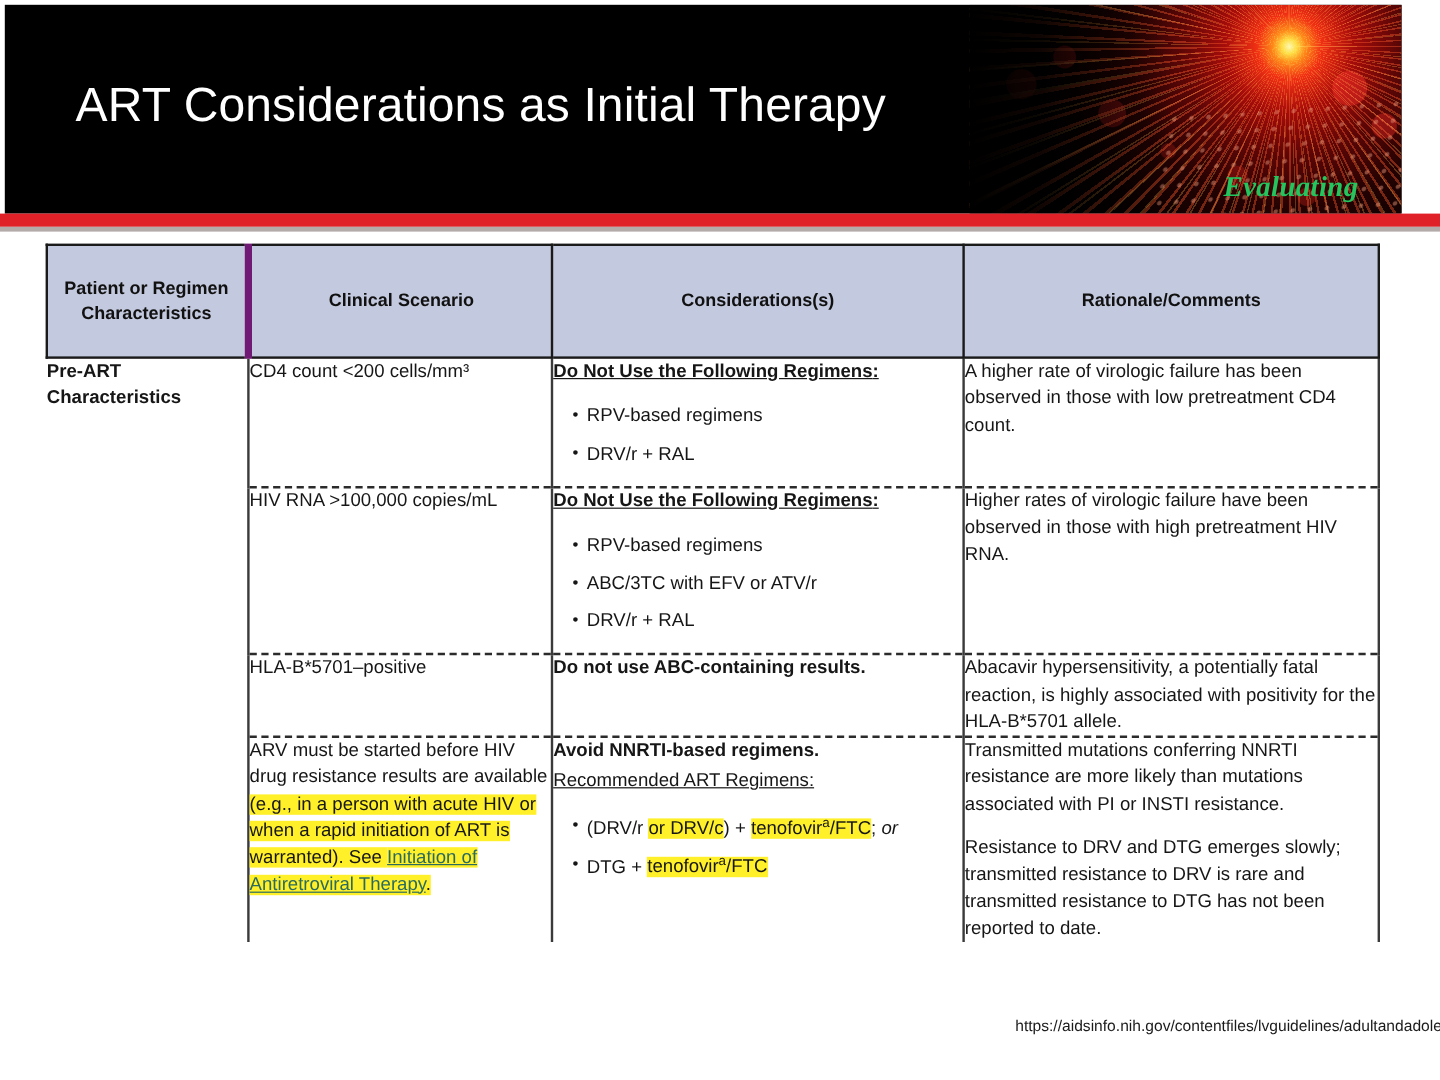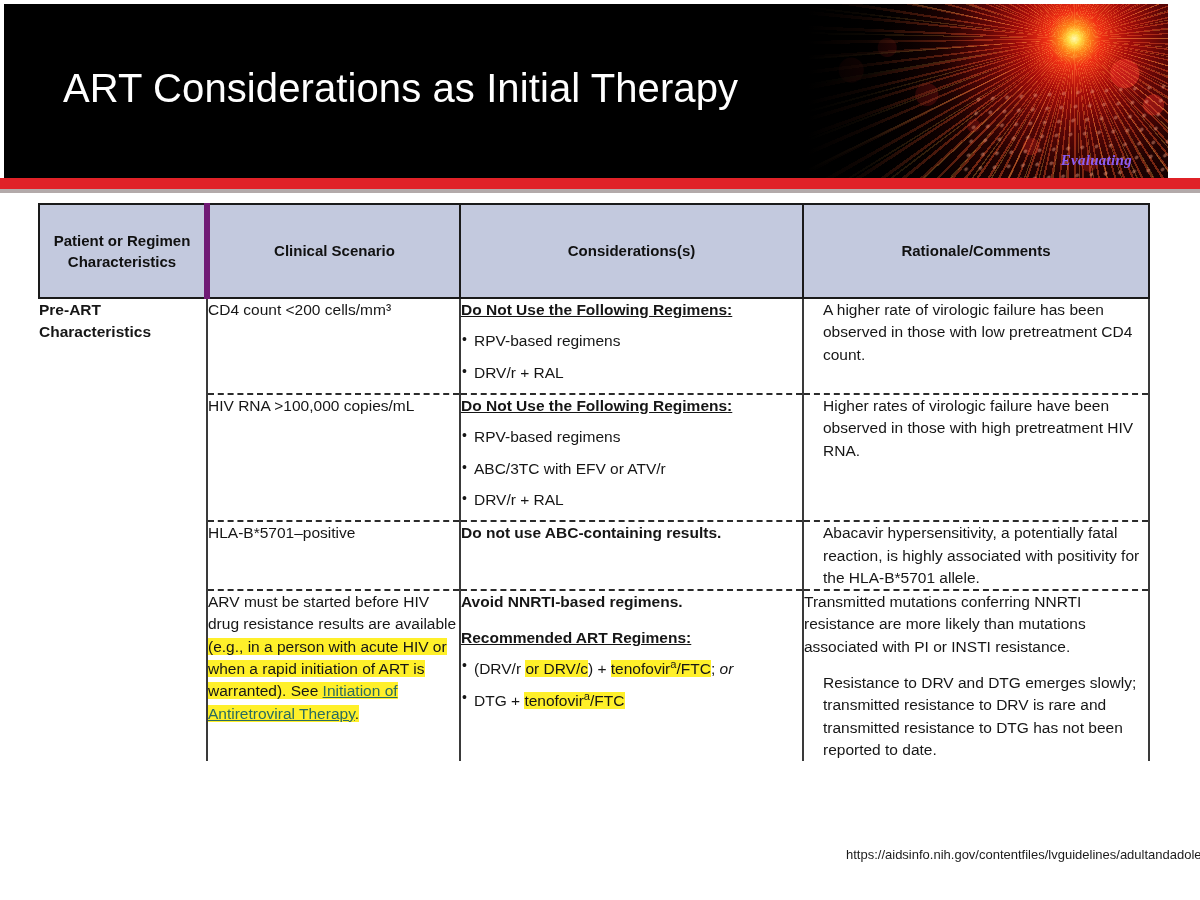--- a/index.html
+++ b/index.html
@@ -79,21 +79,21 @@
   
   #logo{
     position:absolute;right:36px;bottom:10px;
     text-align:left;
     line-height:1;
     white-space:nowrap;
   }
   #logo-eval{
     font-family:"Liberation Serif", serif;
     font-style:italic;font-weight:bold;
-    font-size:15px;color:#8b5cf6;
+    font-size:24px;color:#22c55e;
     letter-spacing:0.3px;
     margin-left:10px;
   }
   #logo-line2{
     display:flex;align-items:flex-end;margin-top:3px;
   }
   #logo-new{
     font-family:"Liberation Serif", serif;
     font-size:22px;color:#e0secondary;
     color:#e2603f;
@@ -195,41 +195,40 @@
     display:block;
     margin-bottom:9px;
   }
   .cell-head-plain{
     font-weight:bold;
     display:block;
   }
   .cell-head-ul{
     text-decoration:underline;
     display:block;
-    margin-top:14px;
+    margin-top:3px;
     margin-bottom:6px;
-    font-weight:bold;
   }
   ul.bullets{
     list-style:none;
-    margin:0;padding:0;
+    margin:15px;padding:0;
   }
   ul.bullets li{
     position:relative;
     padding-left:13px;
     margin-bottom:9px;
   }
   ul.bullets li:before{
     content:"\2022";
     position:absolute;left:1px;top:-1px;
     font-size:14px;
   }
   ul.tight li{margin-bottom:8px;}
   p.para{margin:0 0 14px 0;}
-  p.para.last{margin-bottom:0;padding-left:19px;}
+  p.para.last{margin-bottom:0;}
 
   .hl{background:#fff02a;}
   .lnk{
     color:#2b6b5f;
     text-decoration:underline;
   }
   .ital{font-style:italic;}
   sup.fn{font-size:0.72em;vertical-align:super;}
 
   

